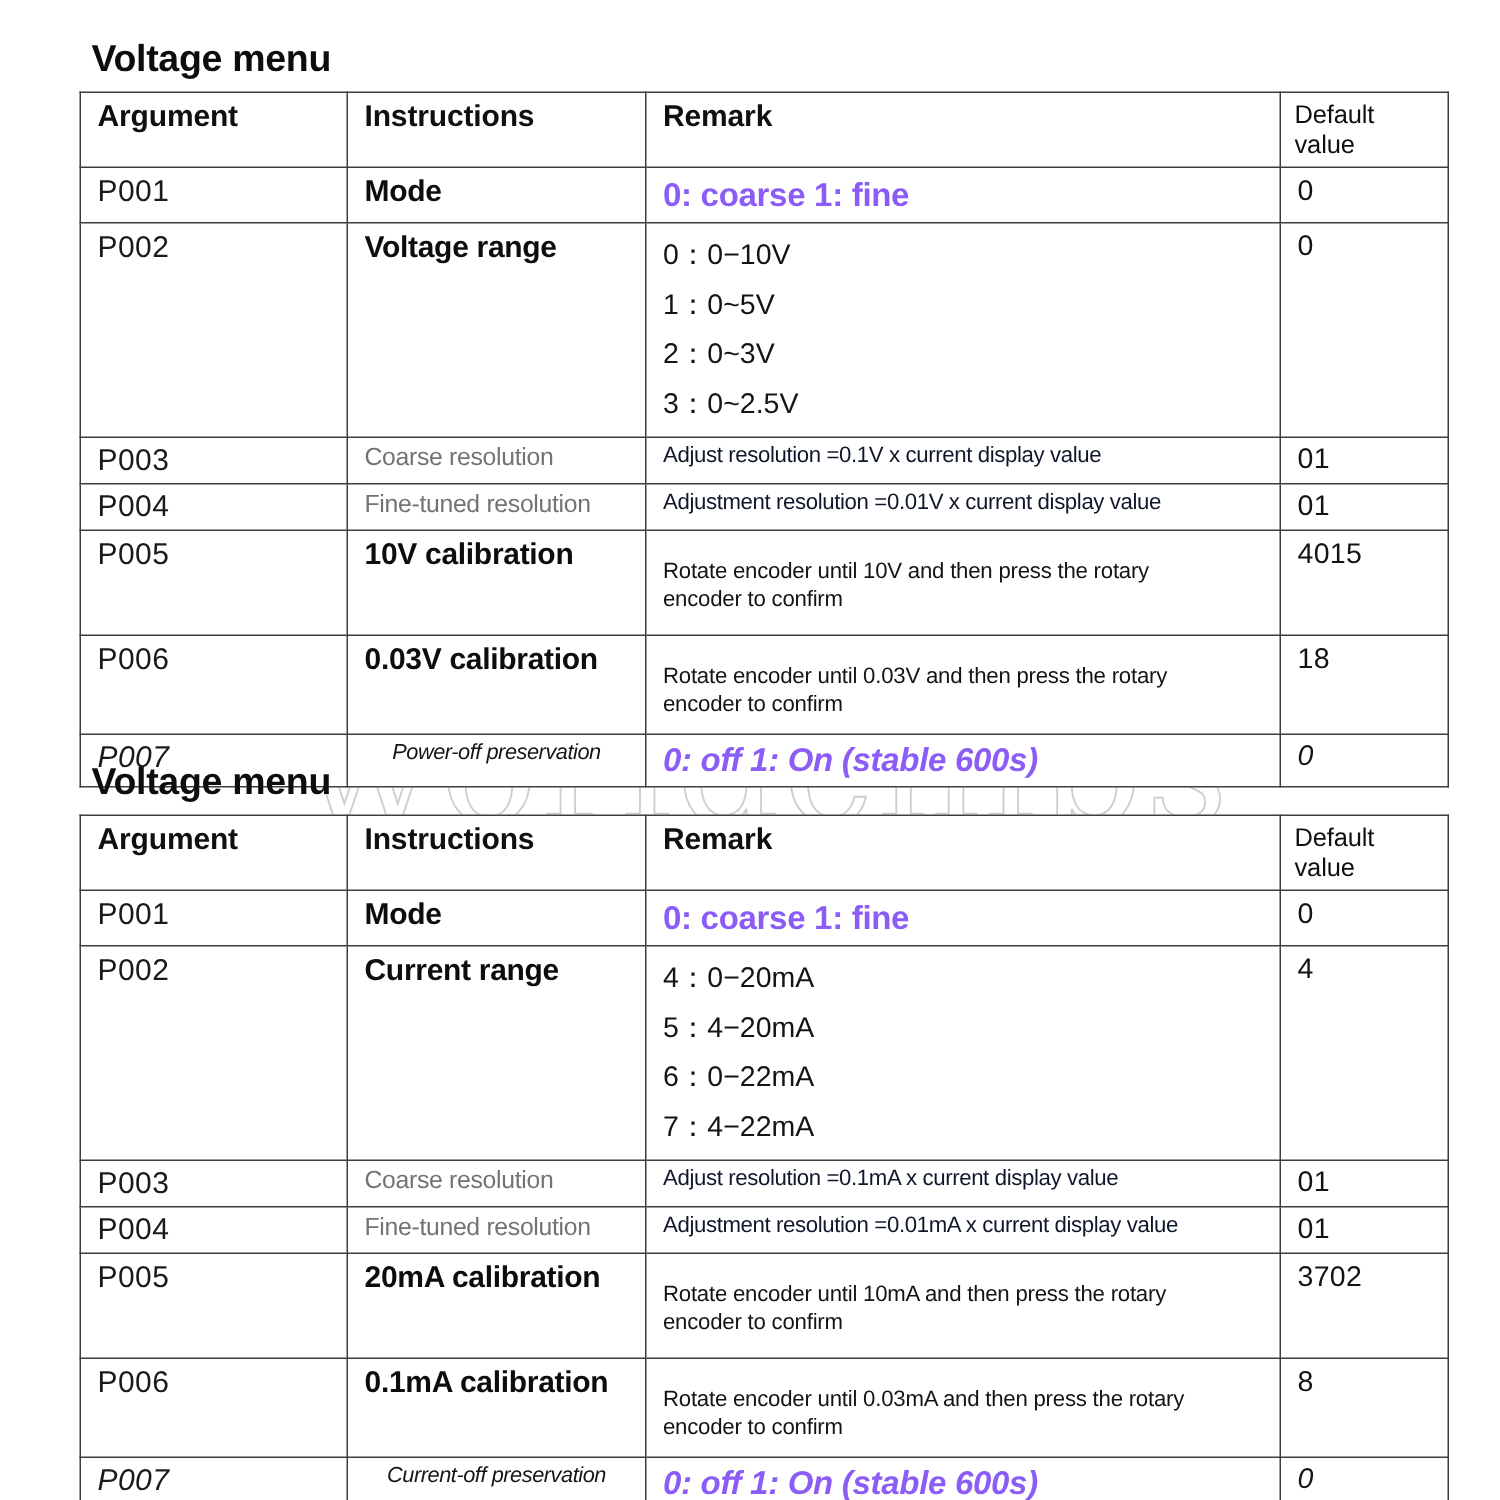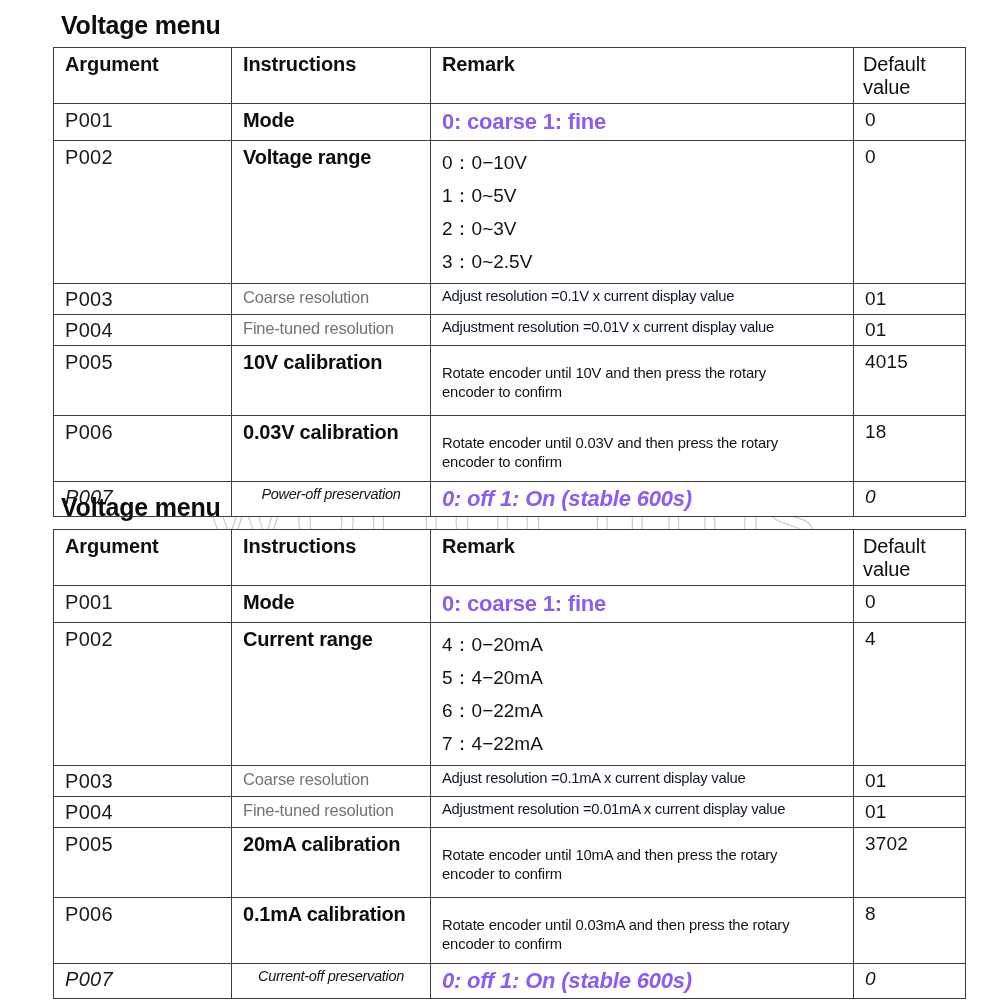--- a/index.html
+++ b/index.html
@@ -57,21 +57,21 @@
     z-index: 10;
   }
   #block-1 { top: 12px; }
   #block-2 { top: 494px; }
 
   .block-title {
     font-size: 25px;
     font-weight: bold;
     letter-spacing: -0.2px;
     line-height: 1.1;
-    margin: 0 0 7px 8px;
+    margin: 14px 0 7px 8px;
     color: #0d0d0d;
   }
 
   table.param-table {
     border-collapse: collapse;
     width: 912px;
     table-layout: fixed;
     background: #ffffff;
   }
   table.param-table td,
@@ -96,21 +96,21 @@
   
   .hdr .cell {
     font-size: 20px;
     font-weight: bold;
     color: #101010;
     padding-top: 5px;
     padding-bottom: 4px;
     letter-spacing: -0.1px;
   }
   .hdr .cell.small-hdr {
-    font-size: 20px;
+    font-size: 17px;
     font-weight: normal;
     padding-left: 9px;
   }
 
   
   .arg {
     font-size: 20px;
     font-weight: normal;
     color: #1a1a1a;
     letter-spacing: 0.3px;

